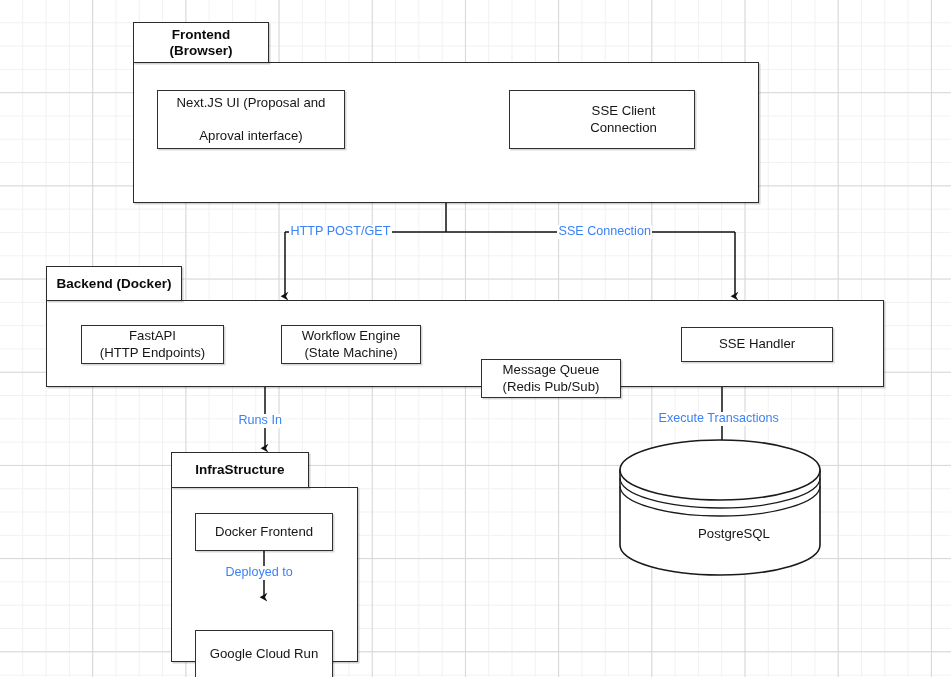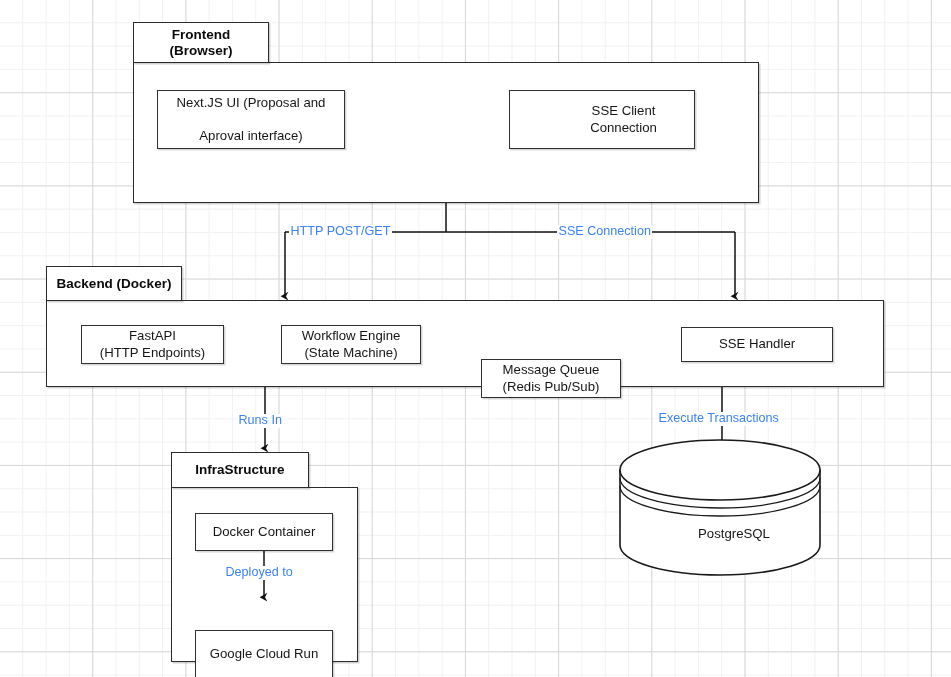--- a/index.html
+++ b/index.html
@@ -177,21 +177,21 @@
 
   <div class="edge-label" style="left:237px; top:414px;">Runs In</div>
   <div class="edge-label" style="left:657px; top:412px;">Execute Transactions</div>
 
   <div class="group-box" style="left:171px; top:487px; width:187px; height:175px;"></div>
   <div class="group-tab" style="left:171px; top:452px; width:138px; height:36px;">
     <span>InfraStructure</span>
   </div>
 
   <div class="node-box" style="left:195px; top:513px; width:138px; height:38px;">
-    <span>Docker Container</span>
+    <span>Docker Frontend</span>
   </div>
 
   <div class="edge-label" style="left:224px; top:566px;">Deployed to</div>
 
   <div class="node-box" style="left:195px; top:630px; width:138px; height:48px;align-items:center;">
     <span>Google Cloud Run</span>
   </div>
 
   <div class="db-label" style="left:620px; top:526px; width:200px;">PostgreSQL</div>
 

